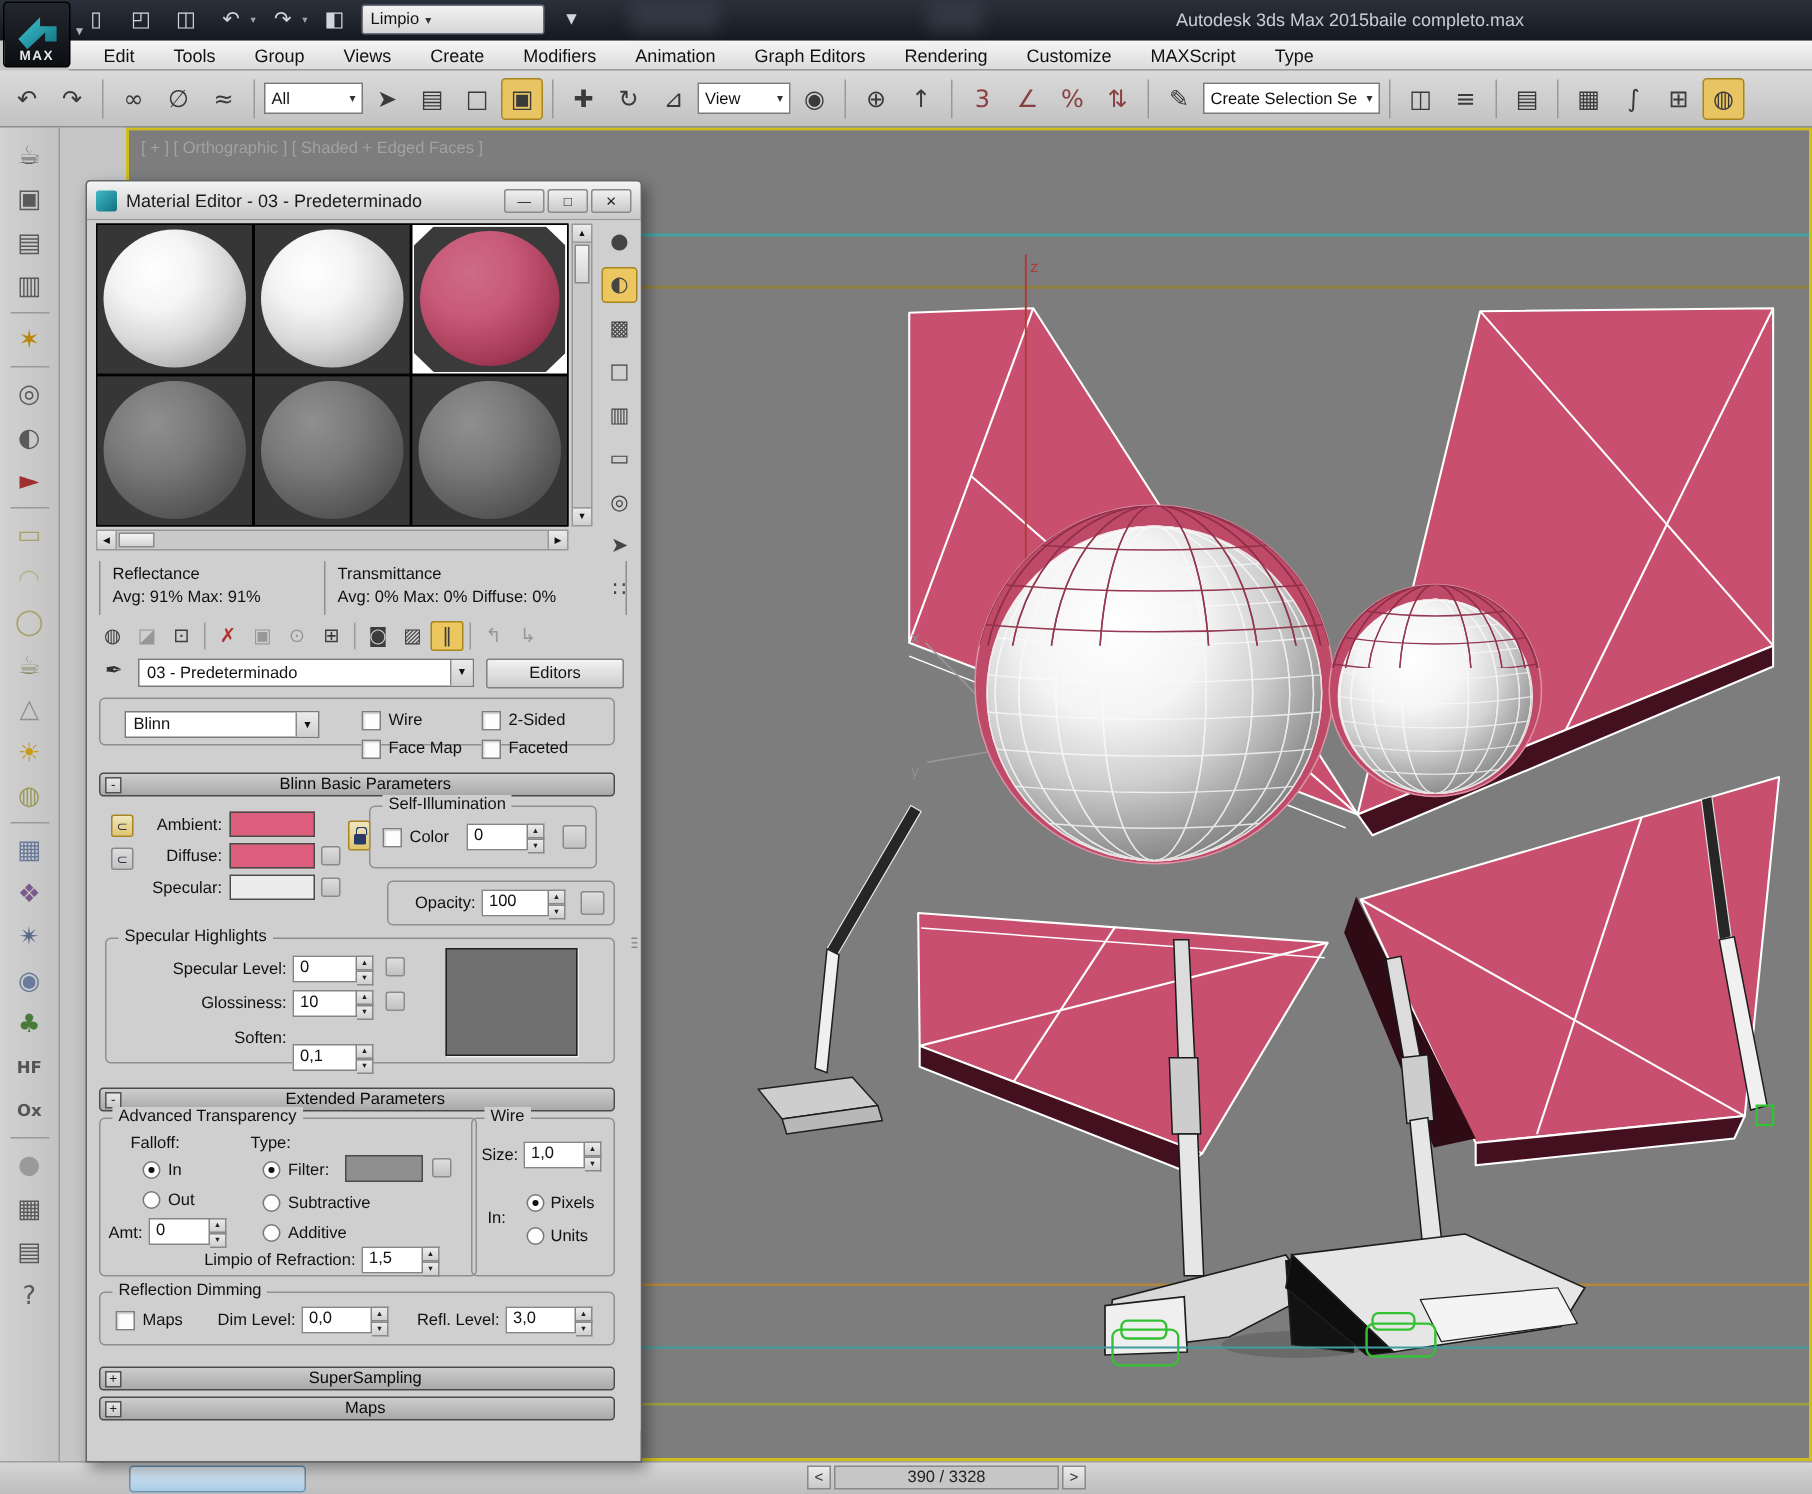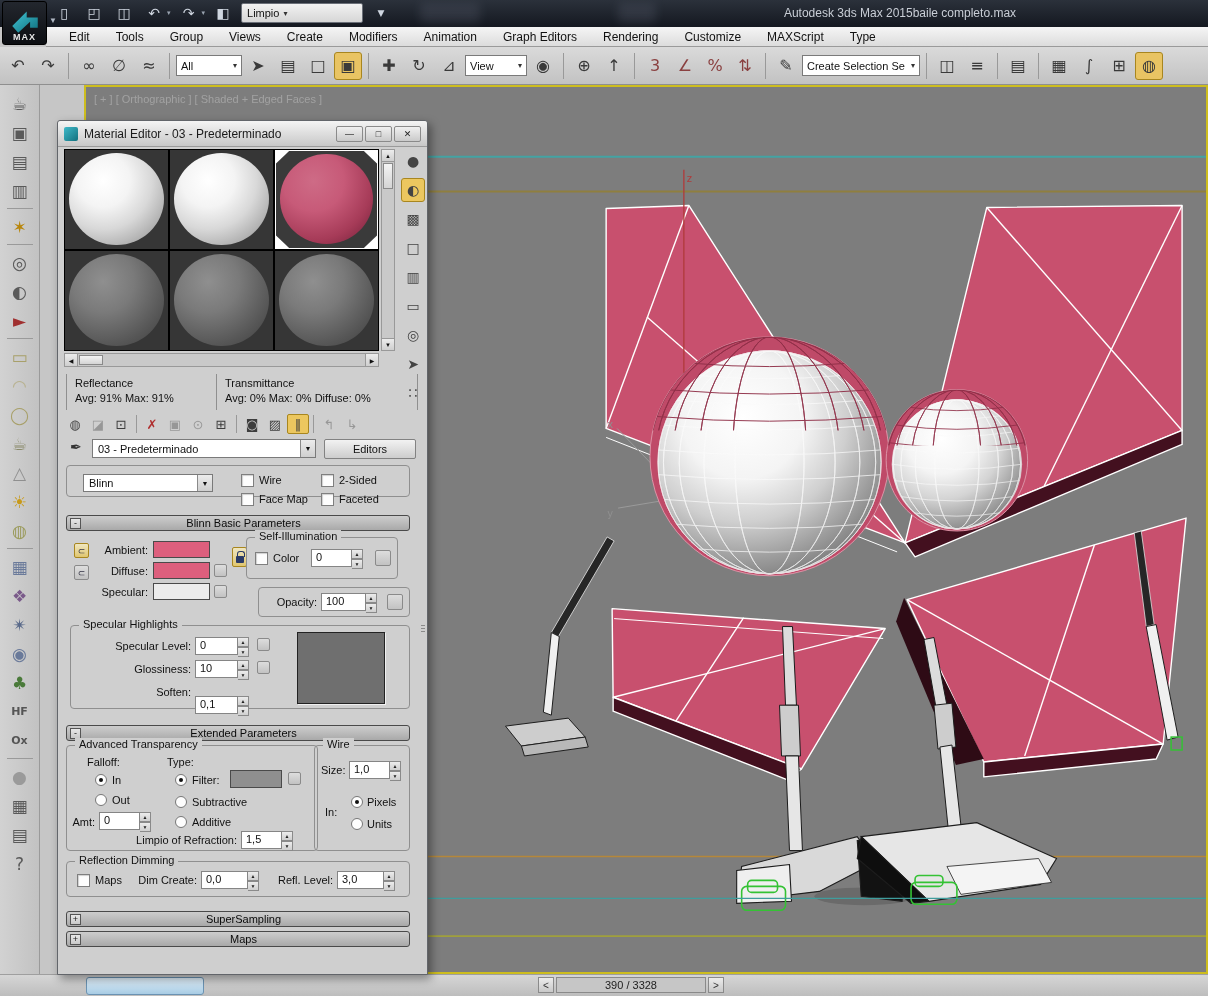--- a/index.html
+++ b/index.html
@@ -715,21 +715,21 @@
       <span class="rb sel" style="left:36px;top:50px"></span>
       <span class="lbl" style="left:52px;top:50px">Pixels</span>
       <span class="rb" style="left:36px;top:72px"></span>
       <span class="lbl" style="left:52px;top:72px">Units</span>
     </div>
 
     <div class="grp" style="left:8px;top:714px;width:344px;height:36px">
       <b>Reflection Dimming</b>
       <span class="cb" style="left:10px;top:12px"></span>
       <span class="lbl" style="left:28px;top:12px">Maps</span>
-      <span class="lbl r" style="left:68px;top:12px;width:62px">Dim Create:</span>
+      <span class="lbl r" style="left:68px;top:12px;width:62px">Dim Level:</span>
       <span class="spin" style="left:134px;top:9px;width:58px">
         <span class="sv">0,0</span>
         <span class="sb">
             <i>▲</i>
             <i>▼</i>
           </span>
       </span>
       <span class="lbl r" style="left:200px;top:12px;width:66px">Refl. Level:</span>
       <span class="spin" style="left:270px;top:9px;width:58px">
         <span class="sv">3,0</span>

